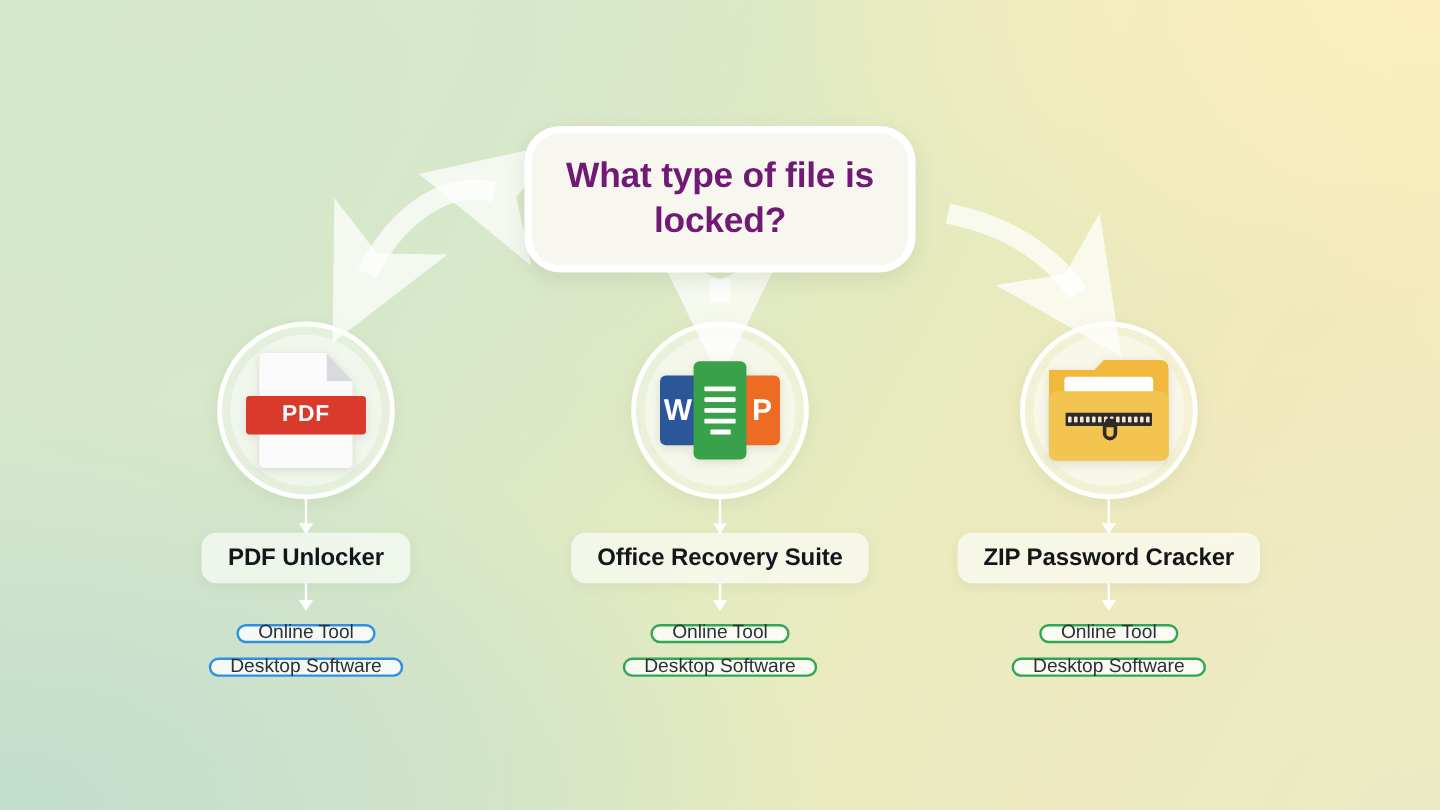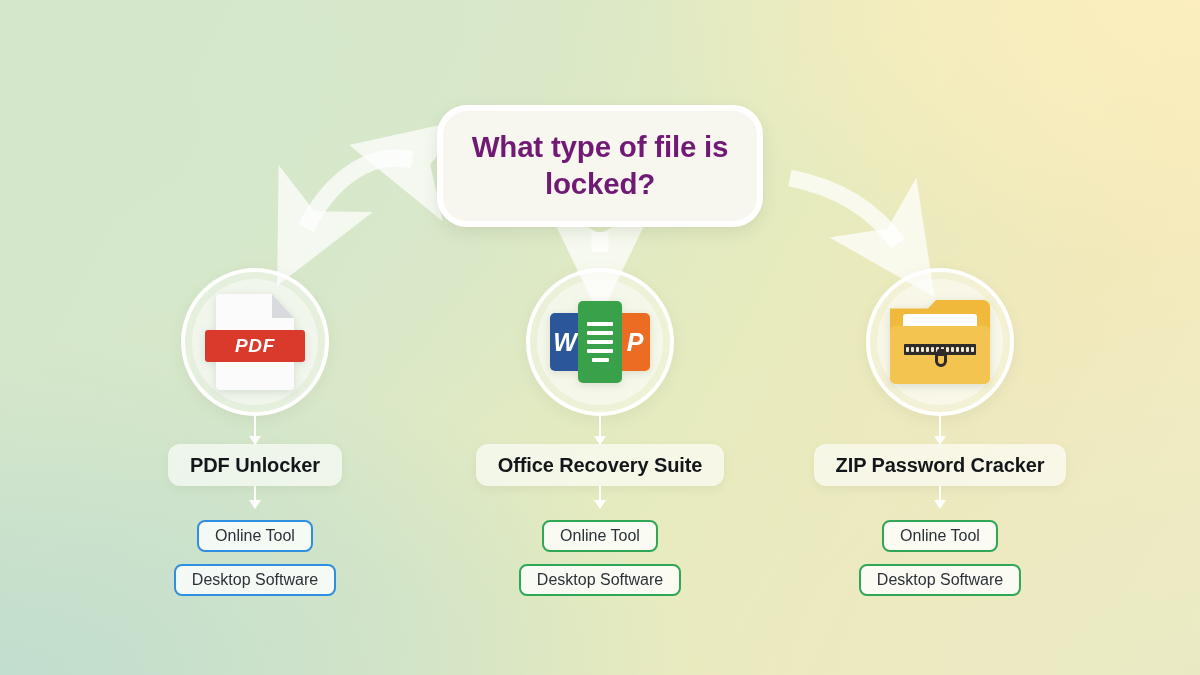--- a/index.html
+++ b/index.html
@@ -65,21 +65,21 @@
   .col {
     position: absolute;
     top: 268px;
     width: 300px;
     display: flex;
     flex-direction: column;
     align-items: center;
   }
   .col-1 { left: 105px; }
   .col-2 { left: 450px; }
-  .col-3 { left: 790px; }
+  .col-3 { left: 774px; }
 
   
   .icon-circle {
     position: relative;
     width: 148px;
     height: 148px;
     border-radius: 50%;
     box-sizing: border-box;
     border: 4px solid rgba(255,255,255,0.97);
     background: rgba(255,255,255,0.36);
@@ -89,21 +89,20 @@
     box-shadow: 0 4px 14px rgba(120,130,100,0.10);
   }
   .icon-inner {
     width: 126px;
     height: 126px;
     border-radius: 50%;
     background: rgba(255,255,255,0.45);
     display: flex;
     align-items: center;
     justify-content: center;
-    font-style: italic;
   }
 
   
   .conn {
     position: relative;
     width: 2px;
     background: rgba(255,255,255,0.95);
   }
   .conn.c1 { height: 28px; }
   .conn.c2 { height: 22px; }
@@ -135,21 +134,21 @@
     font-size: 20px;
     font-weight: bold;
     color: #14171a;
     white-space: nowrap;
     letter-spacing: -0.1px;
   }
 
   
   .pill {
     box-sizing: border-box;
-    height: 32px;
+    height: 16px;
     border-radius: 8px;
     background: rgba(255,255,255,0.80);
     border: 2px solid #2f8fe0;
     display: flex;
     align-items: center;
     justify-content: center;
     padding: 0 16px;
     margin-top: 12px;
   }
   .pill.green { border-color: #2fa757; }

